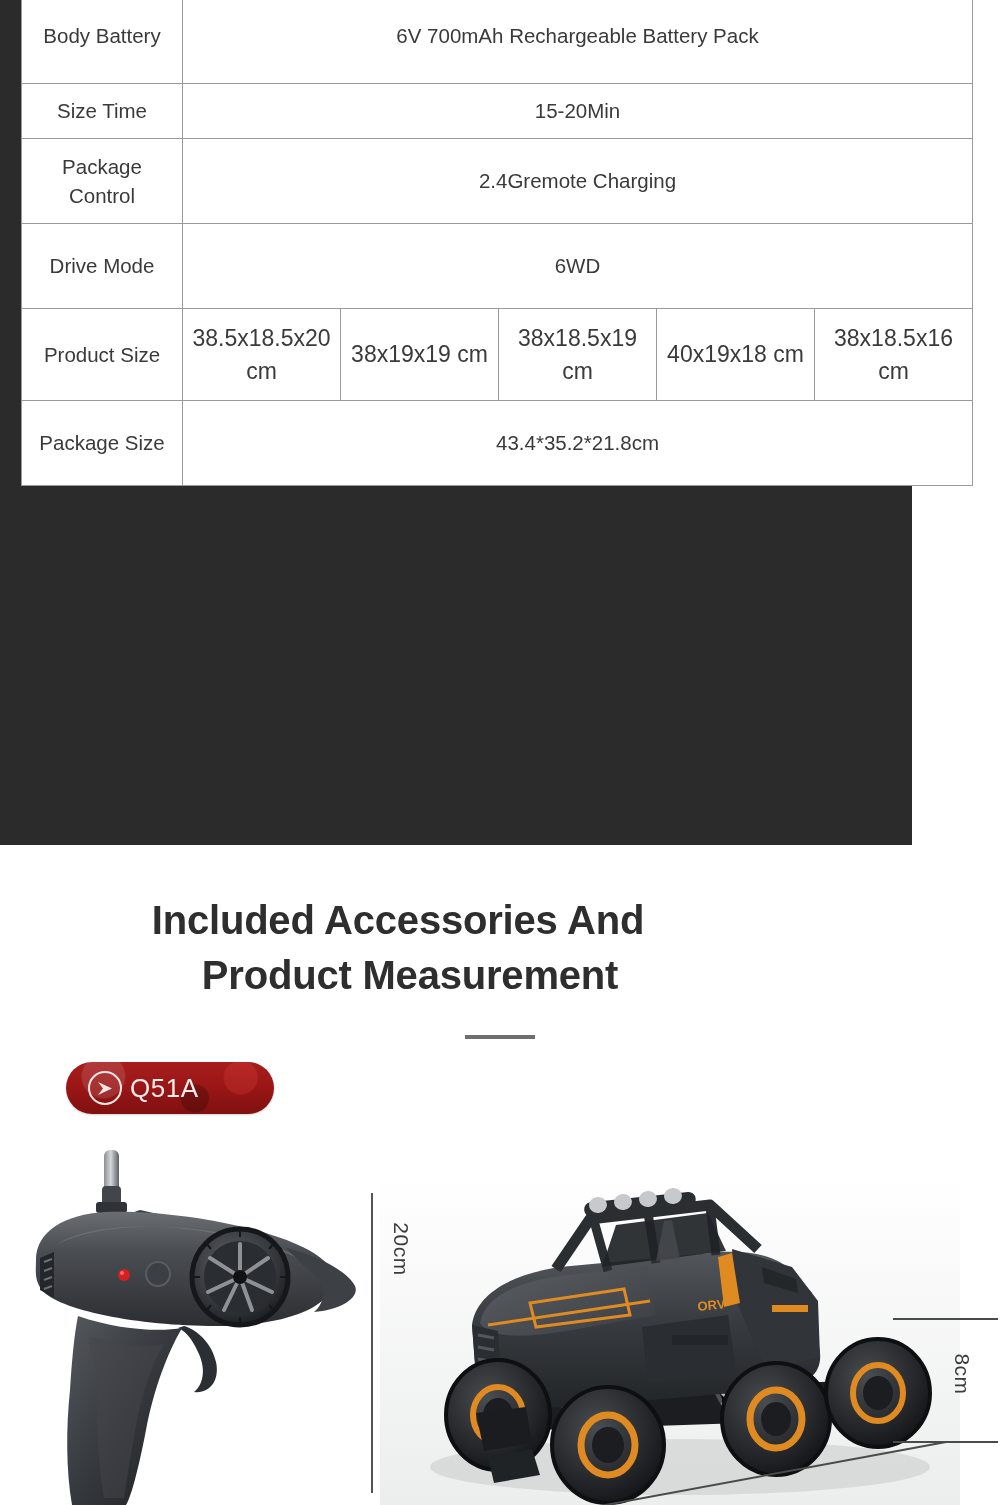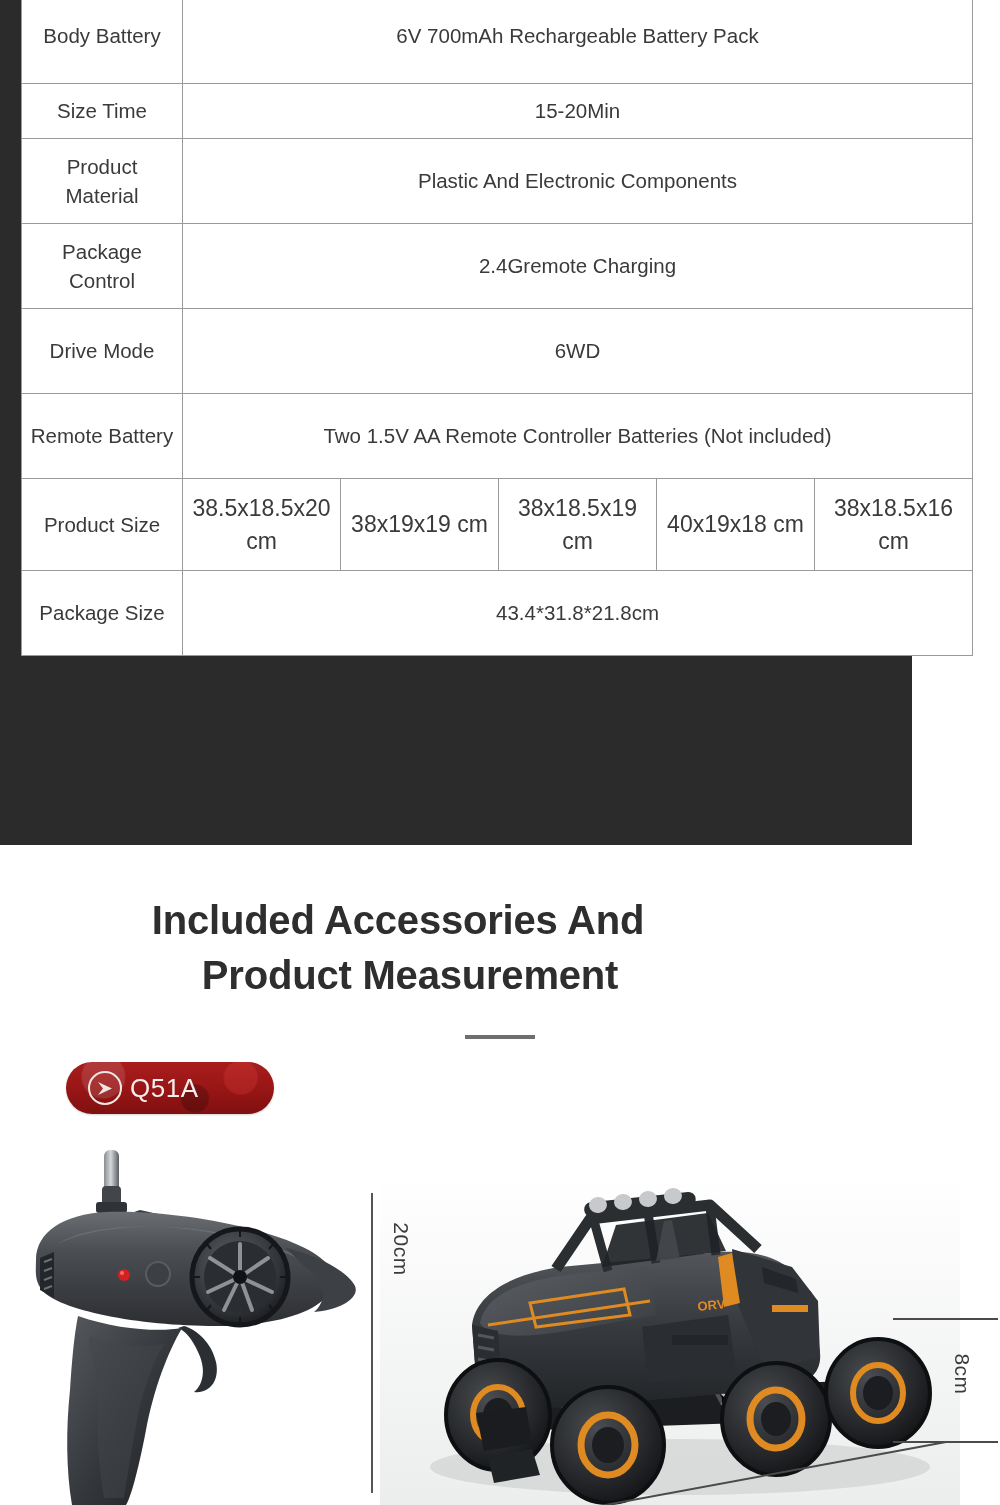--- a/index.html
+++ b/index.html
@@ -235,53 +235,45 @@
         <tr class="r-tall">
           <td class="label">Body Battery</td>
           <td colspan="5">6V 700mAh Rechargeable Battery Pack</td>
         </tr>
 
         <tr class="r-short">
           <td class="label">Size Time</td>
           <td colspan="5">15-20Min</td>
         </tr>
 
-        <tr class="r-mid">
-          <td class="label">Product Material</td>
-          <td colspan="5">Plastic And Electronic Components</td>
-        </tr>
 
         <tr class="r-mid">
           <td class="label">Package Control</td>
           <td colspan="5">2.4Gremote Charging</td>
         </tr>
 
         <tr class="r-mid">
           <td class="label">Drive Mode</td>
           <td colspan="5">6WD</td>
         </tr>
 
 
-        <tr class="r-mid">
-          <td class="label">Remote Battery</td>
-          <td colspan="5">Two 1.5V AA Remote Controller Batteries (Not included)</td>
-        </tr>
 
         <tr class="r-size">
           <td class="label">Product Size</td>
           <td class="size-cell">38.5x18.5x20 cm</td>
           <td class="size-cell">38x19x19 cm</td>
           <td class="size-cell">38x18.5x19 cm</td>
           <td class="size-cell">40x19x18 cm</td>
           <td class="size-cell">38x18.5x16 cm</td>
         </tr>
 
         <tr class="r-mid">
           <td class="label">Package Size</td>
-          <td colspan="5">43.4*31.8*21.8cm</td>
+          <td colspan="5">43.4*35.2*21.8cm</td>
         </tr>
 
 
       </tbody>
     </table>
   </div>
 
   <div class="acc-section">
 
     <div class="acc-heading">

